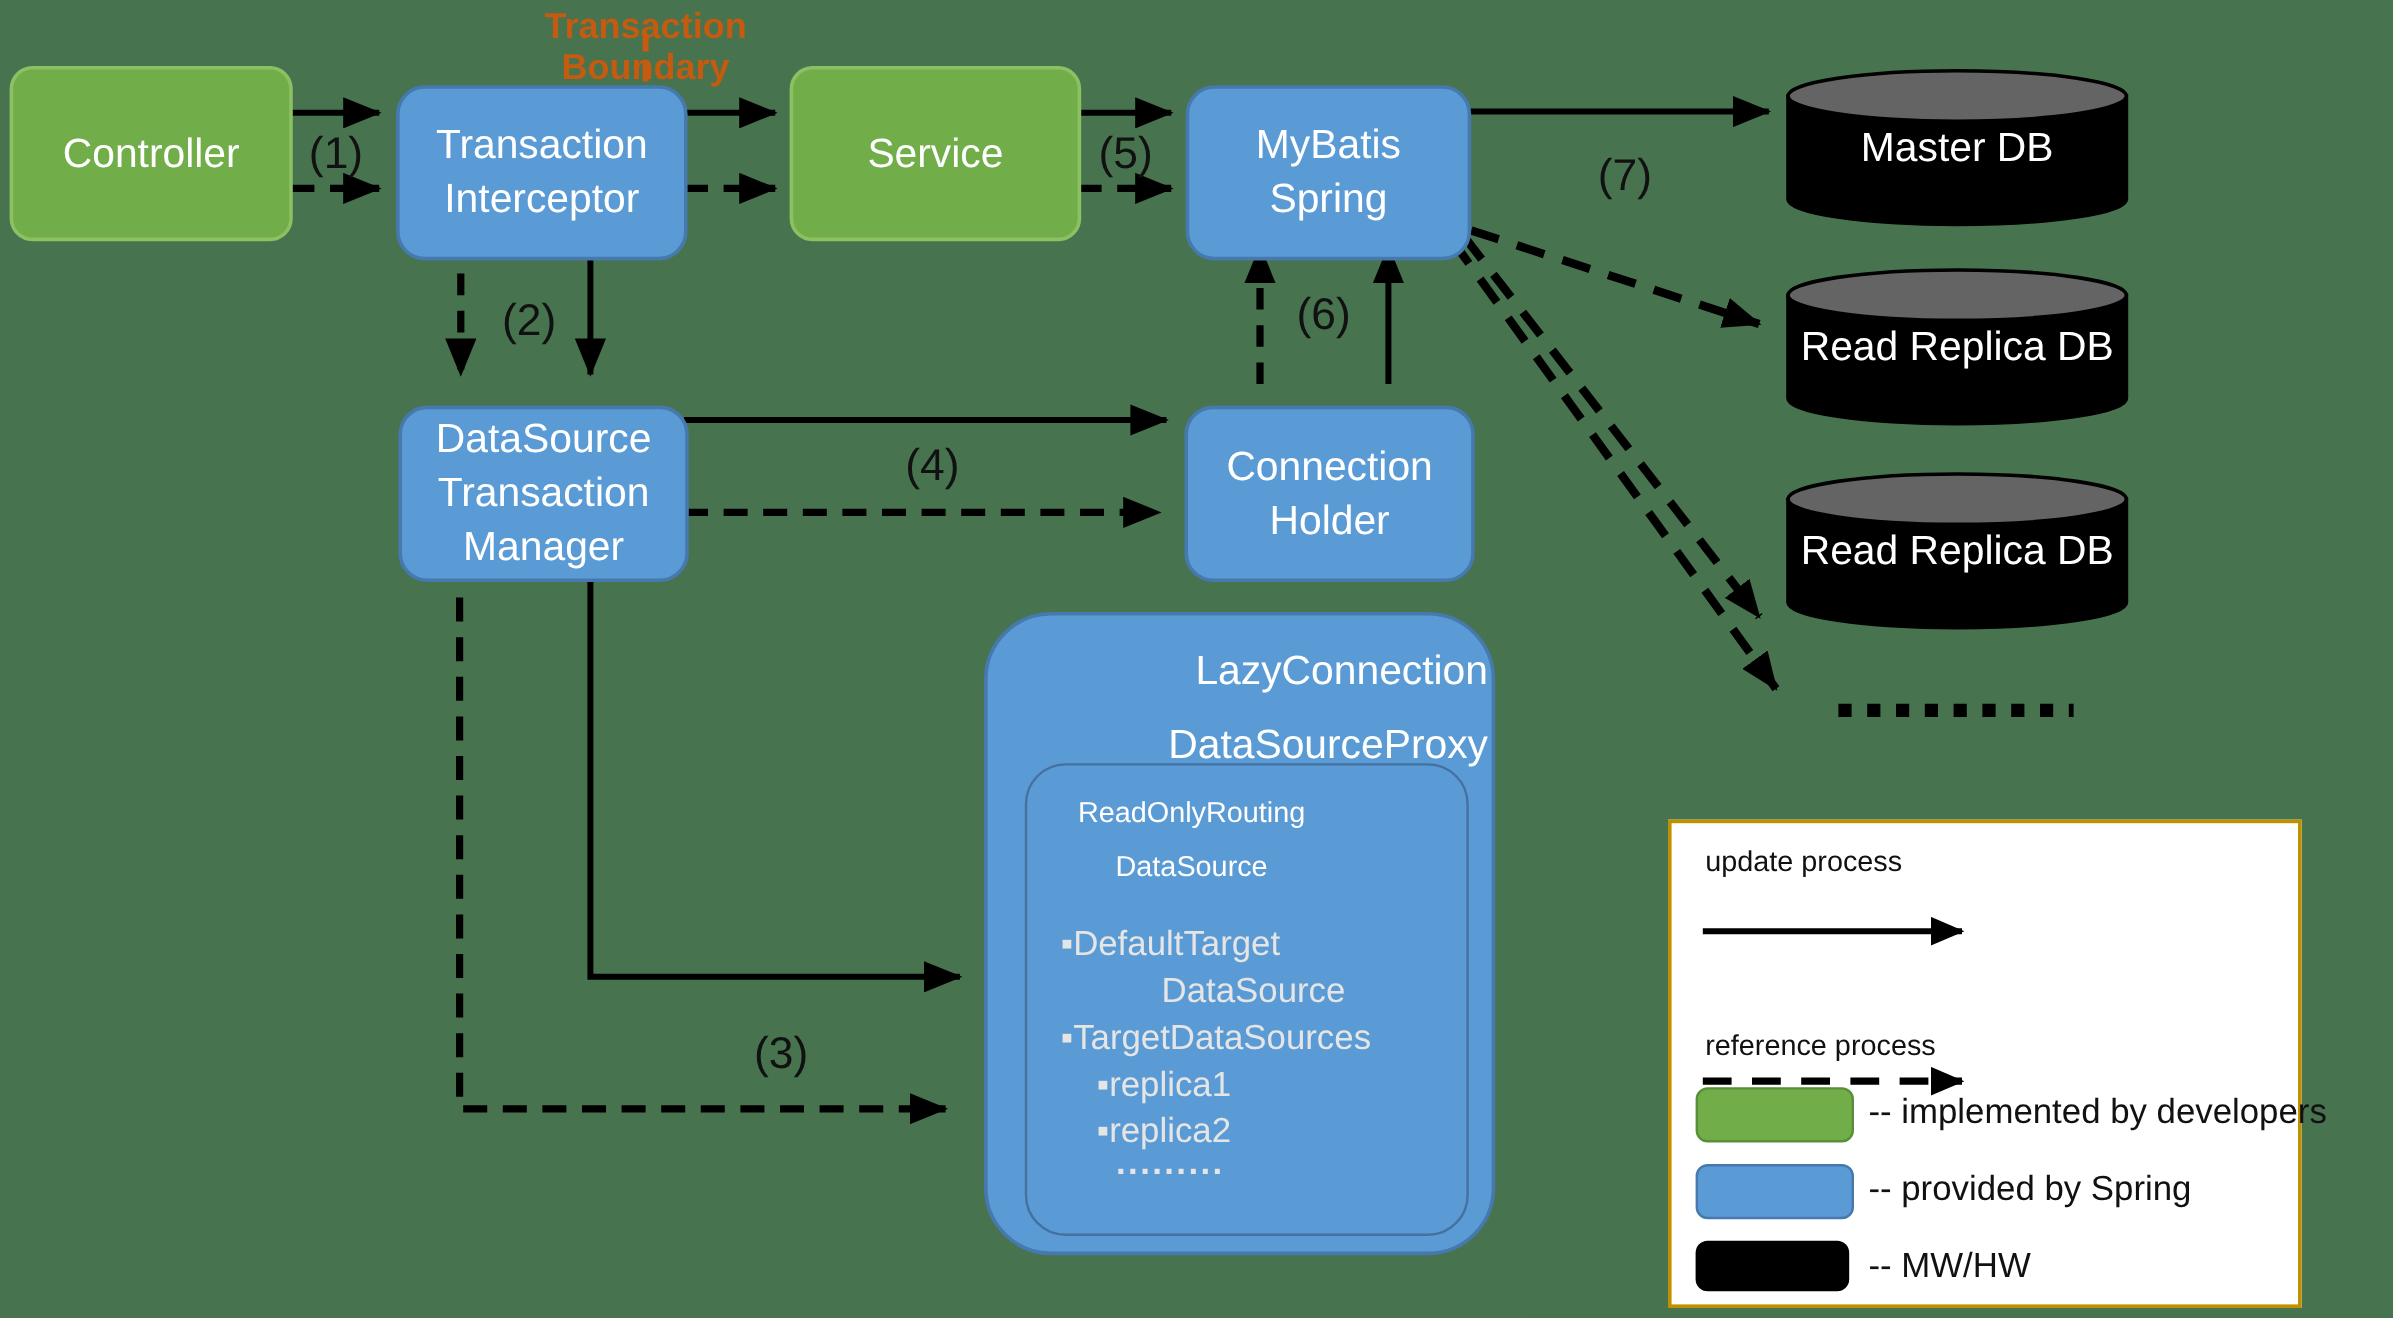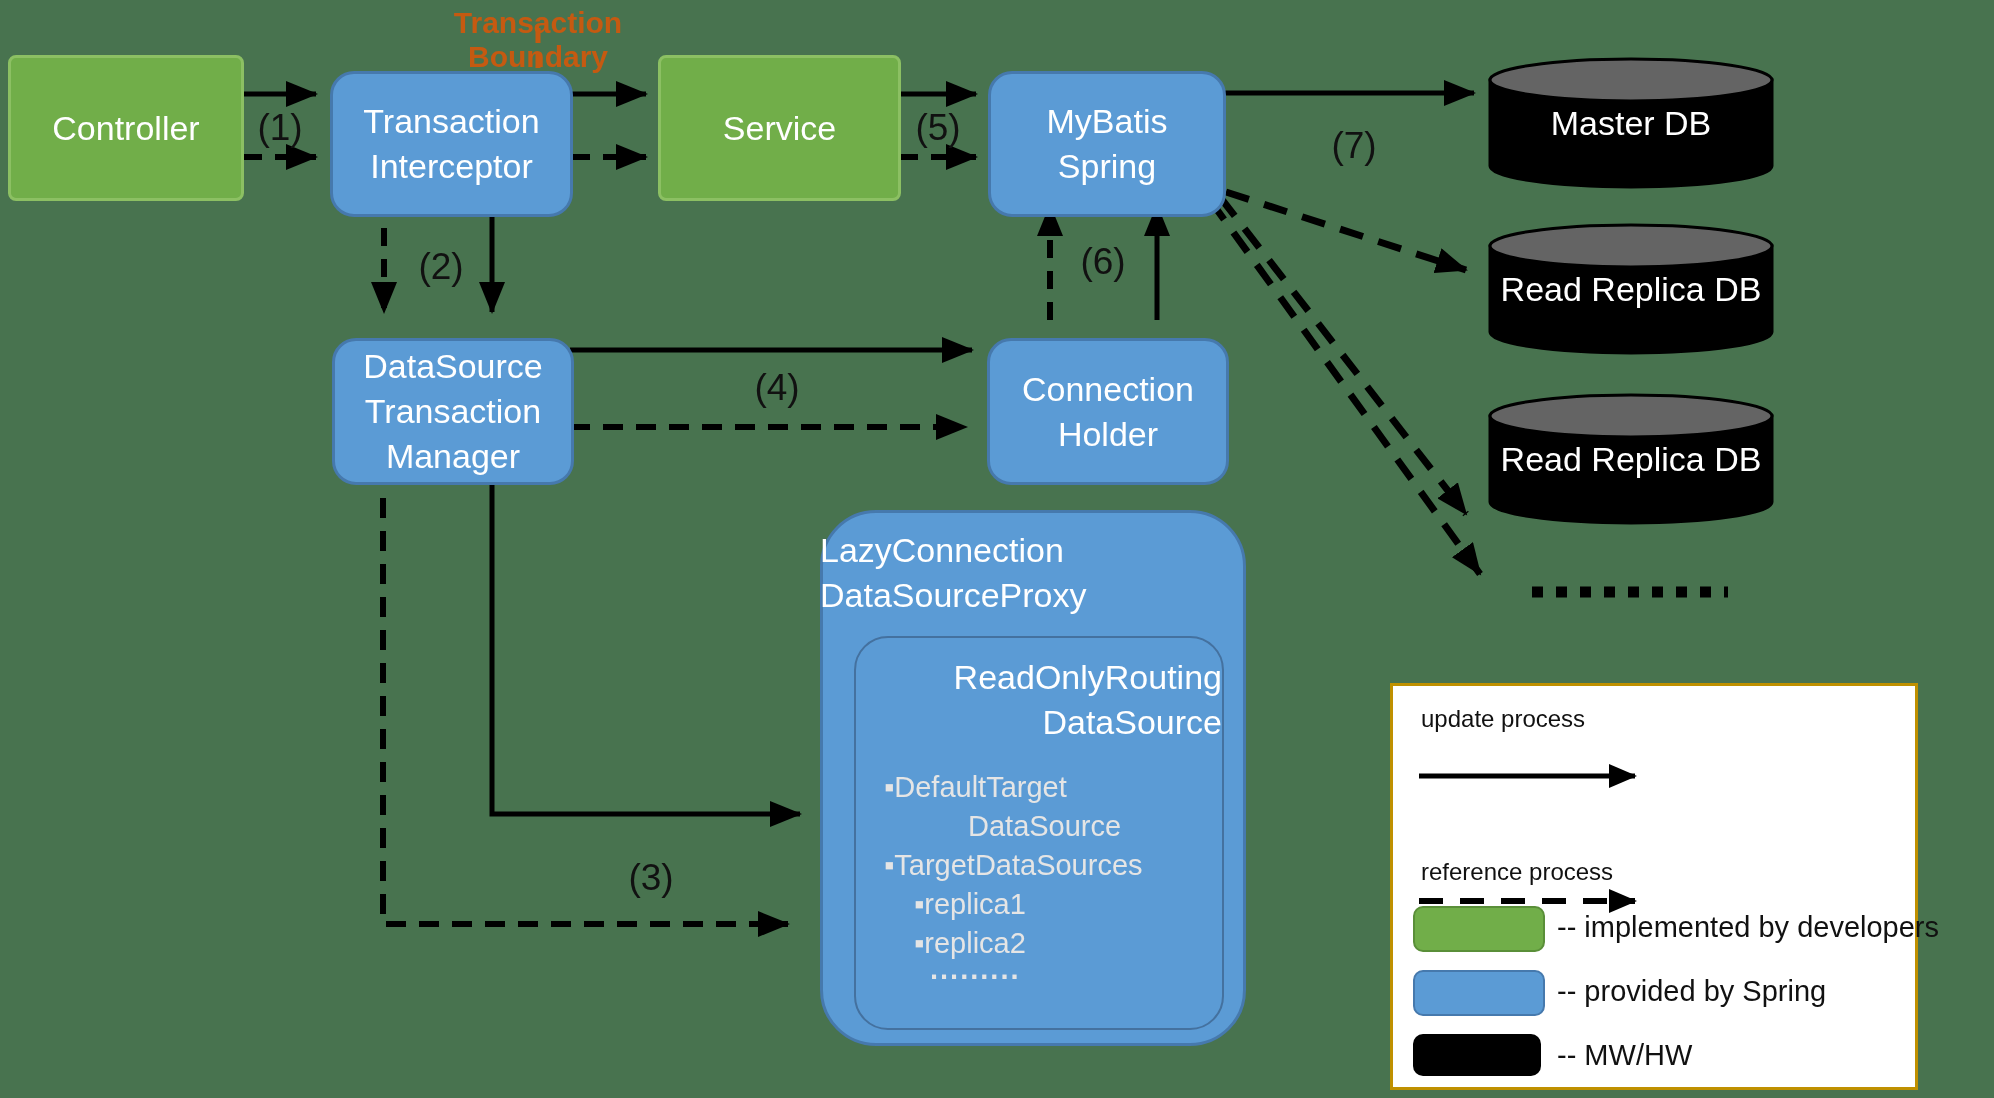--- a/index.html
+++ b/index.html
@@ -7,38 +7,38 @@
     --c-blue:#5B9BD5; --c-blue-border:#4679AD; --c-orange:#C55A11;
     --c-legend-border:#BF9000; --c-cylinder-top:#646464; --c-black:#000000;
   }
   html,body{margin:0;padding:0;background:var(--c-background);}
   body{font-family:"Liberation Sans",sans-serif;}
   .stage{position:relative;width:1994px;height:1098px;background:var(--c-background);overflow:hidden;}
   .overlay{position:absolute;left:0;top:0;width:1994px;height:1098px;pointer-events:none;}
 
   .node{position:absolute;display:flex;align-items:center;justify-content:center;
         text-align:center;color:#fff;font-size:34px;line-height:45px;white-space:pre-line;}
-  .node.green{background:var(--c-green);border:3px solid var(--c-green-border);border-radius:8px;}
+  .node.green{background:var(--c-green);border:3px solid var(--c-green-border);border-radius:19px;}
   .node.blue{background:var(--c-blue);border:3px solid var(--c-blue-border);border-radius:24px;margin-top:16px;}
 
   .step{position:absolute;width:84px;height:48px;color:#111;font-size:37px;text-align:center;line-height:48px;}
 
   .dblabel{position:absolute;color:#fff;font-size:34px;text-align:center;}
 
   .boundary-label{position:absolute;left:388px;top:6px;width:300px;text-align:center;
         color:var(--c-orange);font-size:30px;font-weight:bold;}
 
   .lazy{position:absolute;left:820px;top:510px;width:420px;height:530px;background:var(--c-blue);
         border:3px solid var(--c-blue-border);border-radius:56px;}
-  .lazy-title{position:absolute;left:820px;top:528px;width:420px;text-align:left;color:#fff;
-        font-size:34px;line-height:45px;white-space:pre-line;}
+  .lazy-title{position:absolute;left:820px;top:528px;width:420px;text-align:right;color:#fff;
+        font-size:34px;line-height:62px;white-space:pre-line;}
   .lazy-inner{position:absolute;left:854px;top:636px;width:366px;height:390px;border:2px solid #44719f;
         border-radius:34px;}
-  .lazy-inner-title{position:absolute;left:856px;top:655px;width:366px;text-align:right;color:#fff;
-        font-size:34px;line-height:45px;white-space:pre-line;}
+  .lazy-inner-title{position:absolute;left:810px;top:655px;width:366px;text-align:center;color:#fff;
+        font-size:24px;line-height:45px;white-space:pre-line;}
   .lz-item{position:absolute;color:#e5e5e5;font-size:29px;line-height:38px;white-space:nowrap;}
   .lz-dots{font-weight:bold;letter-spacing:2px;}
 
   .legend{position:absolute;left:1390px;top:683px;width:528px;height:407px;background:#ffffff;
         border:3px solid var(--c-legend-border);box-sizing:border-box;}
   .legend .ltitle{position:absolute;color:#111;font-size:24px;white-space:nowrap;}
   .legend .lswatch{position:absolute;width:128px;height:42px;border-radius:10px;}
   .legend .lswatch.green{background:var(--c-green);border:2px solid #5a8f39;}
   .legend .lswatch.blue{background:var(--c-blue);border:2px solid var(--c-blue-border);}
   .legend .lswatch.black{background:#000;}

